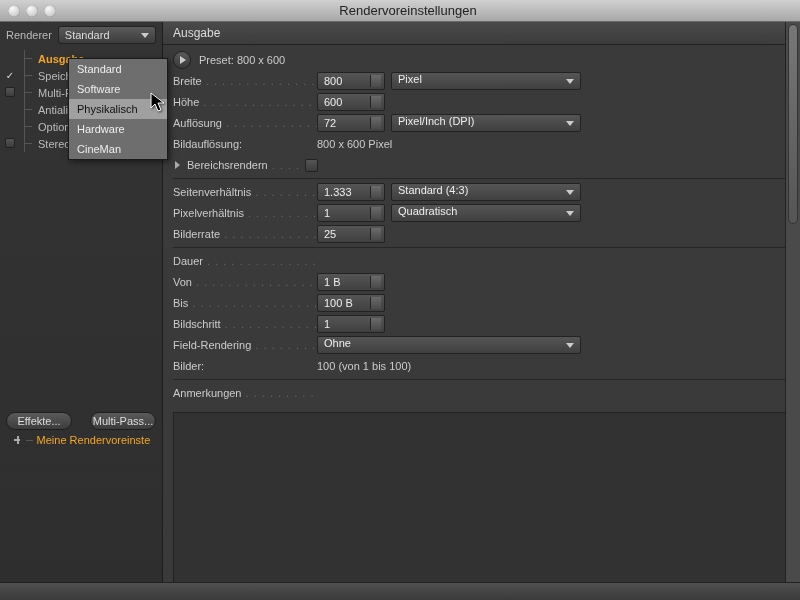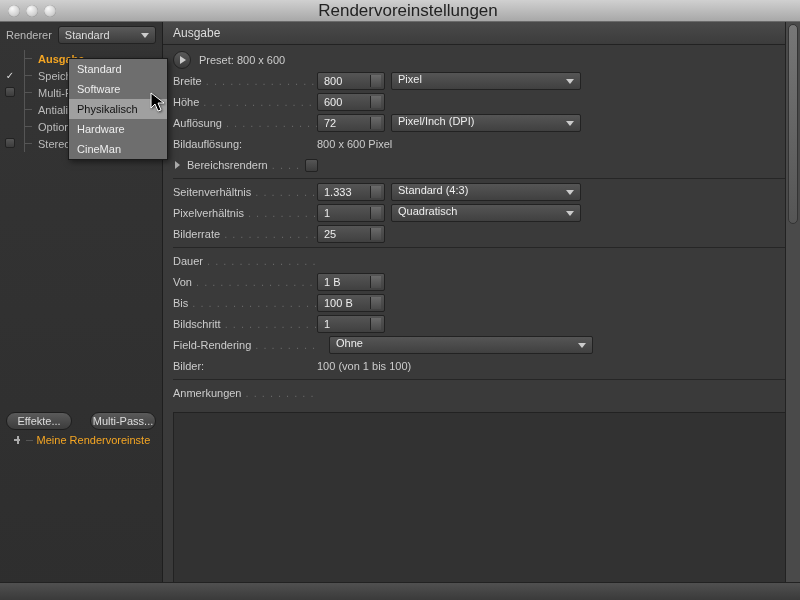--- a/index.html
+++ b/index.html
@@ -1,20 +1,20 @@
 <!DOCTYPE html>
 <html><head>
 <meta charset="utf-8">
 <style>
   * { box-sizing: border-box; margin: 0; padding: 0; font-family: "Lucida Grande", Arial, sans-serif; }
   body { background: #3a3a3a; color: #cccccc; font-size: 11px; width: 800px; height: 600px; overflow: hidden; position: relative; }
   .titlebar { height: 22px; background: linear-gradient(#d0d0d0,#a8a8a8); display: flex; align-items: center; position: relative; border-bottom: 1px solid #6a6a6a; }
   .traffic { display: flex; gap: 6px; padding-left: 8px; align-items: center; }
   .tl { width: 12px; height: 12px; border-radius: 50%; background: radial-gradient(circle at 35% 30%, #fafafa, #b8b8b8); box-shadow: inset 0 0 1px rgba(0,0,0,.5); }
-  .title { position: absolute; left: 16px; right: 0; text-align: center; color: #222; font-size: 17px; pointer-events: none; }
+  .title { position: absolute; left: 16px; right: 0; text-align: center; color: #222; font-size: 13px; pointer-events: none; }
   .main { display: flex; height: calc(600px - 22px); }
   .sidebar { width: 163px; background: linear-gradient(#343434, #2e2e2e); border-right: 1px solid #1e1e1e; display: flex; flex-direction: column; position: relative; }
   .renderer-row { display: flex; align-items: center; gap: 6px; padding: 4px 6px; }
   .renderer-label { color: #bbb; font-size: 11px; }
   .renderer-select { flex: 1; background: linear-gradient(#5a5a5a,#3c3c3c); border: 1px solid #222; color: #ddd; border-radius: 3px; height: 18px; display: flex; align-items: center; padding: 0 6px; cursor: default; position: relative; font-size: 11px; }
   .renderer-select::after { content: ""; position: absolute; right: 6px; top: 6px; border-left: 4px solid transparent; border-right: 4px solid transparent; border-top: 5px solid #ccc; }
   .tree { padding: 2px 4px 0 4px; }
   .tree-row { display: flex; align-items: center; height: 17px; gap: 4px; position: relative; }
   .tree-check { width: 12px; display: inline-block; text-align: center; color: #ddd; font-size: 10px; }
   .tree-branch { width: 14px; height: 17px; position: relative; }
@@ -222,21 +222,21 @@
           </div>
       </div>
       <div class="row">
         <span class="lbl"><span>Bildschritt</span></span>
         <div class="spin">
             <span>1</span>
           </div>
       </div>
       <div class="row">
         <span class="lbl"><span>Field-Rendering</span></span>
-        <div class="dd" style="margin-left:12px;max-width:264px">
+        <div class="dd" style="margin-left:0;max-width:264px">
             <span>Ohne</span>
           </div>
       </div>
       <div class="row">
         <span class="lbl nodots">Bilder:</span>
         <span class="static">100 (von 1 bis 100)</span>
       </div>
 
       <div class="sep"></div>
 

